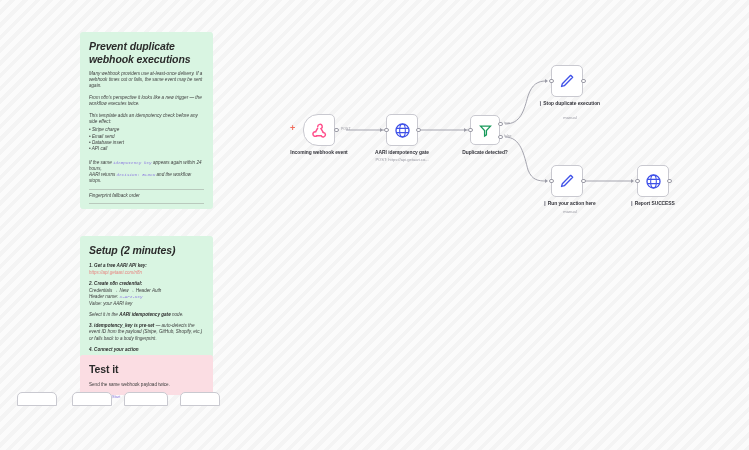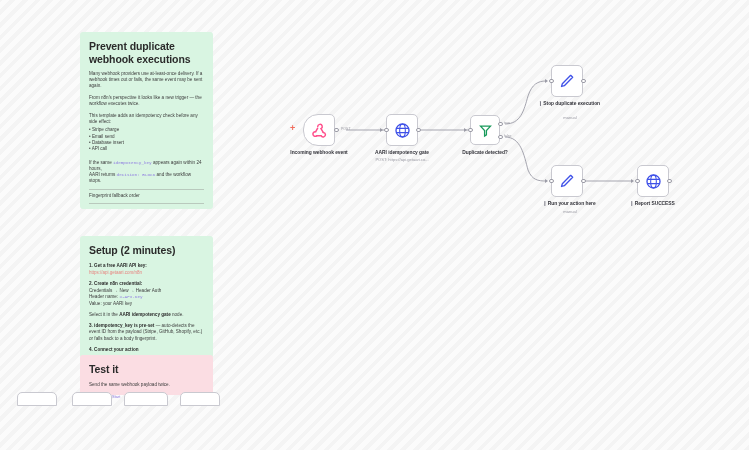--- a/index.html
+++ b/index.html
@@ -19,21 +19,21 @@
       #fbfbfb 4px, #fbfbfb 9px);
   }
   
   .sticky{
     position:absolute;
     border-radius:3px;
     box-sizing:border-box;
     overflow:hidden;
     padding:8px 9px 6px 9px;
   }
-  .sticky.green{background:#d9f5e2;}
+  .sticky.green{background:#d9f5e2;font-style:italic;}
   .sticky.pink{background:#fbdde3;}
   .sticky h2{
     margin:0 0 6px 0;
     font-size:10.5px;font-weight:700;color:#2b2b2b;
     line-height:12.5px;letter-spacing:-0.1px;
   }
   .sticky p{
     margin:0 0 5px 0;
     font-size:4.6px;line-height:6.2px;color:#3d3d3d;
   }

